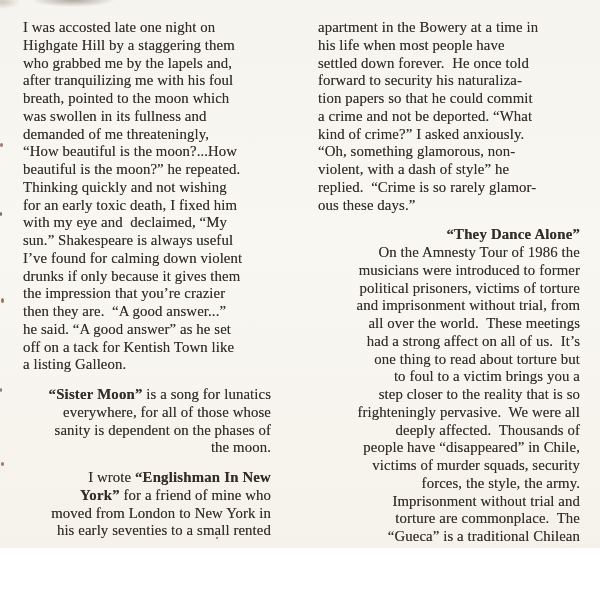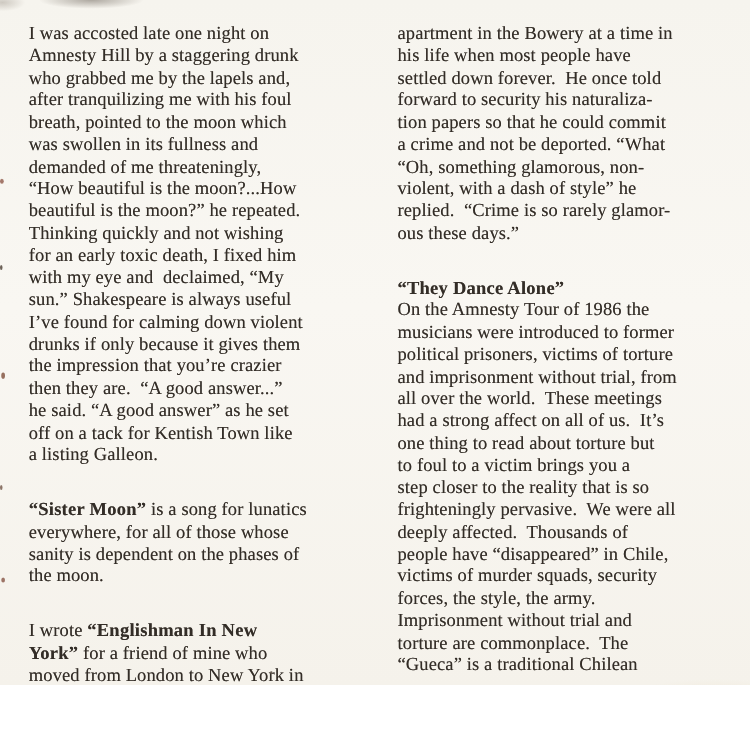--- a/index.html
+++ b/index.html
@@ -27,39 +27,39 @@
   .col { width: 248px; }
   .col-right { width: 262px; }
   .line {
     white-space: pre;
     font-size: 14.8px;
     line-height: 17.75px;
     letter-spacing: 0.1px;
     text-shadow: 0 0 0.4px rgba(51,45,39,0.55);
   }
   .bold { font-weight: bold; letter-spacing: 0.2px; }
-  .block + .block { margin-top: 26px; }
+  .block + .block { margin-top: 12px; text-align: right; }
   .speck { position: absolute; border-radius: 50%; }
   .sp1 { left: 0px;   top: 143px; width: 3px; height: 4px; background: #a4786a; }
   .sp2 { left: 0px;   top: 212px; width: 2px; height: 4px; background: #6d6258; }
   .sp3 { left: 1px;   top: 298px; width: 3px; height: 5px; background: #97705f; }
   .sp4 { left: 0px;   top: 388px; width: 2px; height: 4px; background: #8c7568; }
   .sp5 { left: 1px;   top: 462px; width: 3px; height: 4px; background: #9d7466; }
   .sp6 { left: 440px; top: 581px; width: 3px; height: 3px; background: #4e4a44; }
   .sp7 { left: 216px; top: 537px; width: 2px; height: 2px; background: #6b6258; }
 </style>
 </head>
 <body>
 
 <div class="page">
   <div class="columns">
     <div class="col">
         <div class="block">
           <div class="line"><span class="">I was accosted late one night on</span></div>
-          <div class="line"><span class="">Amnesty Hill by a staggering drunk</span></div>
+          <div class="line"><span class="">Highgate Hill by a staggering them</span></div>
           <div class="line"><span class="">who grabbed me by the lapels and,</span></div>
           <div class="line"><span class="">after tranquilizing me with his foul</span></div>
           <div class="line"><span class="">breath, pointed to the moon which</span></div>
           <div class="line"><span class="">was swollen in its fullness and</span></div>
           <div class="line"><span class="">demanded of me threateningly,</span></div>
           <div class="line"><span class="">“How beautiful is the moon?...How</span></div>
           <div class="line"><span class="">beautiful is the moon?” he repeated.</span></div>
           <div class="line"><span class="">Thinking quickly and not wishing</span></div>
           <div class="line"><span class="">for an early toxic death, I fixed him</span></div>
           <div class="line"><span class="">with my eye and  declaimed, “My</span></div>
@@ -86,20 +86,21 @@
         </div>
       </div>
     <div class="col col-right">
         <div class="block">
           <div class="line"><span class="">apartment in the Bowery at a time in</span></div>
           <div class="line"><span class="">his life when most people have</span></div>
           <div class="line"><span class="">settled down forever.  He once told</span></div>
           <div class="line"><span class="">forward to security his naturaliza-</span></div>
           <div class="line"><span class="">tion papers so that he could commit</span></div>
           <div class="line"><span class="">a crime and not be deported. “What</span></div>
+          <div class="line"><span class="">kind of crime?” I asked anxiously.</span></div>
           <div class="line"><span class="">“Oh, something glamorous, non-</span></div>
           <div class="line"><span class="">violent, with a dash of style” he</span></div>
           <div class="line"><span class="">replied.  “Crime is so rarely glamor-</span></div>
           <div class="line"><span class="">ous these days.”</span></div>
         </div>
         <div class="block">
           <div class="line"><span class="bold">“They Dance Alone”</span></div>
           <div class="line"><span class="">On the Amnesty Tour of 1986 the</span></div>
           <div class="line"><span class="">musicians were introduced to former</span></div>
           <div class="line"><span class="">political prisoners, victims of torture</span></div>

